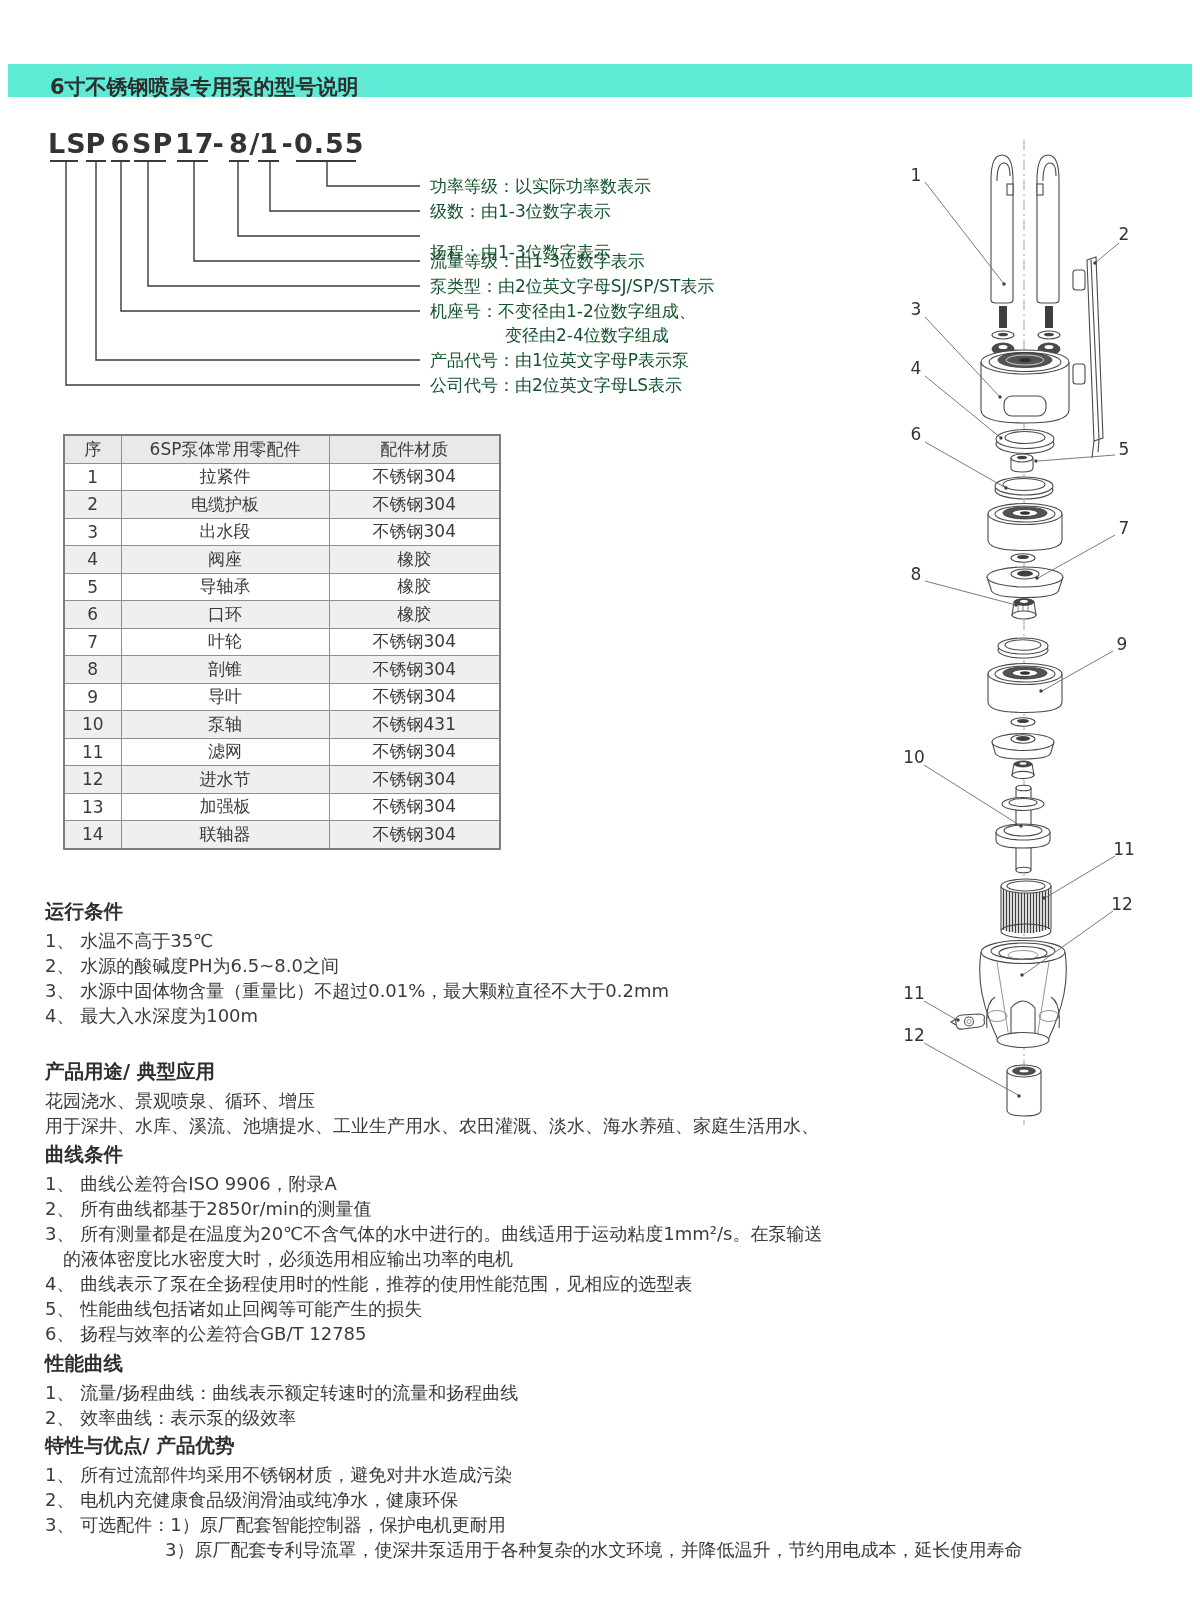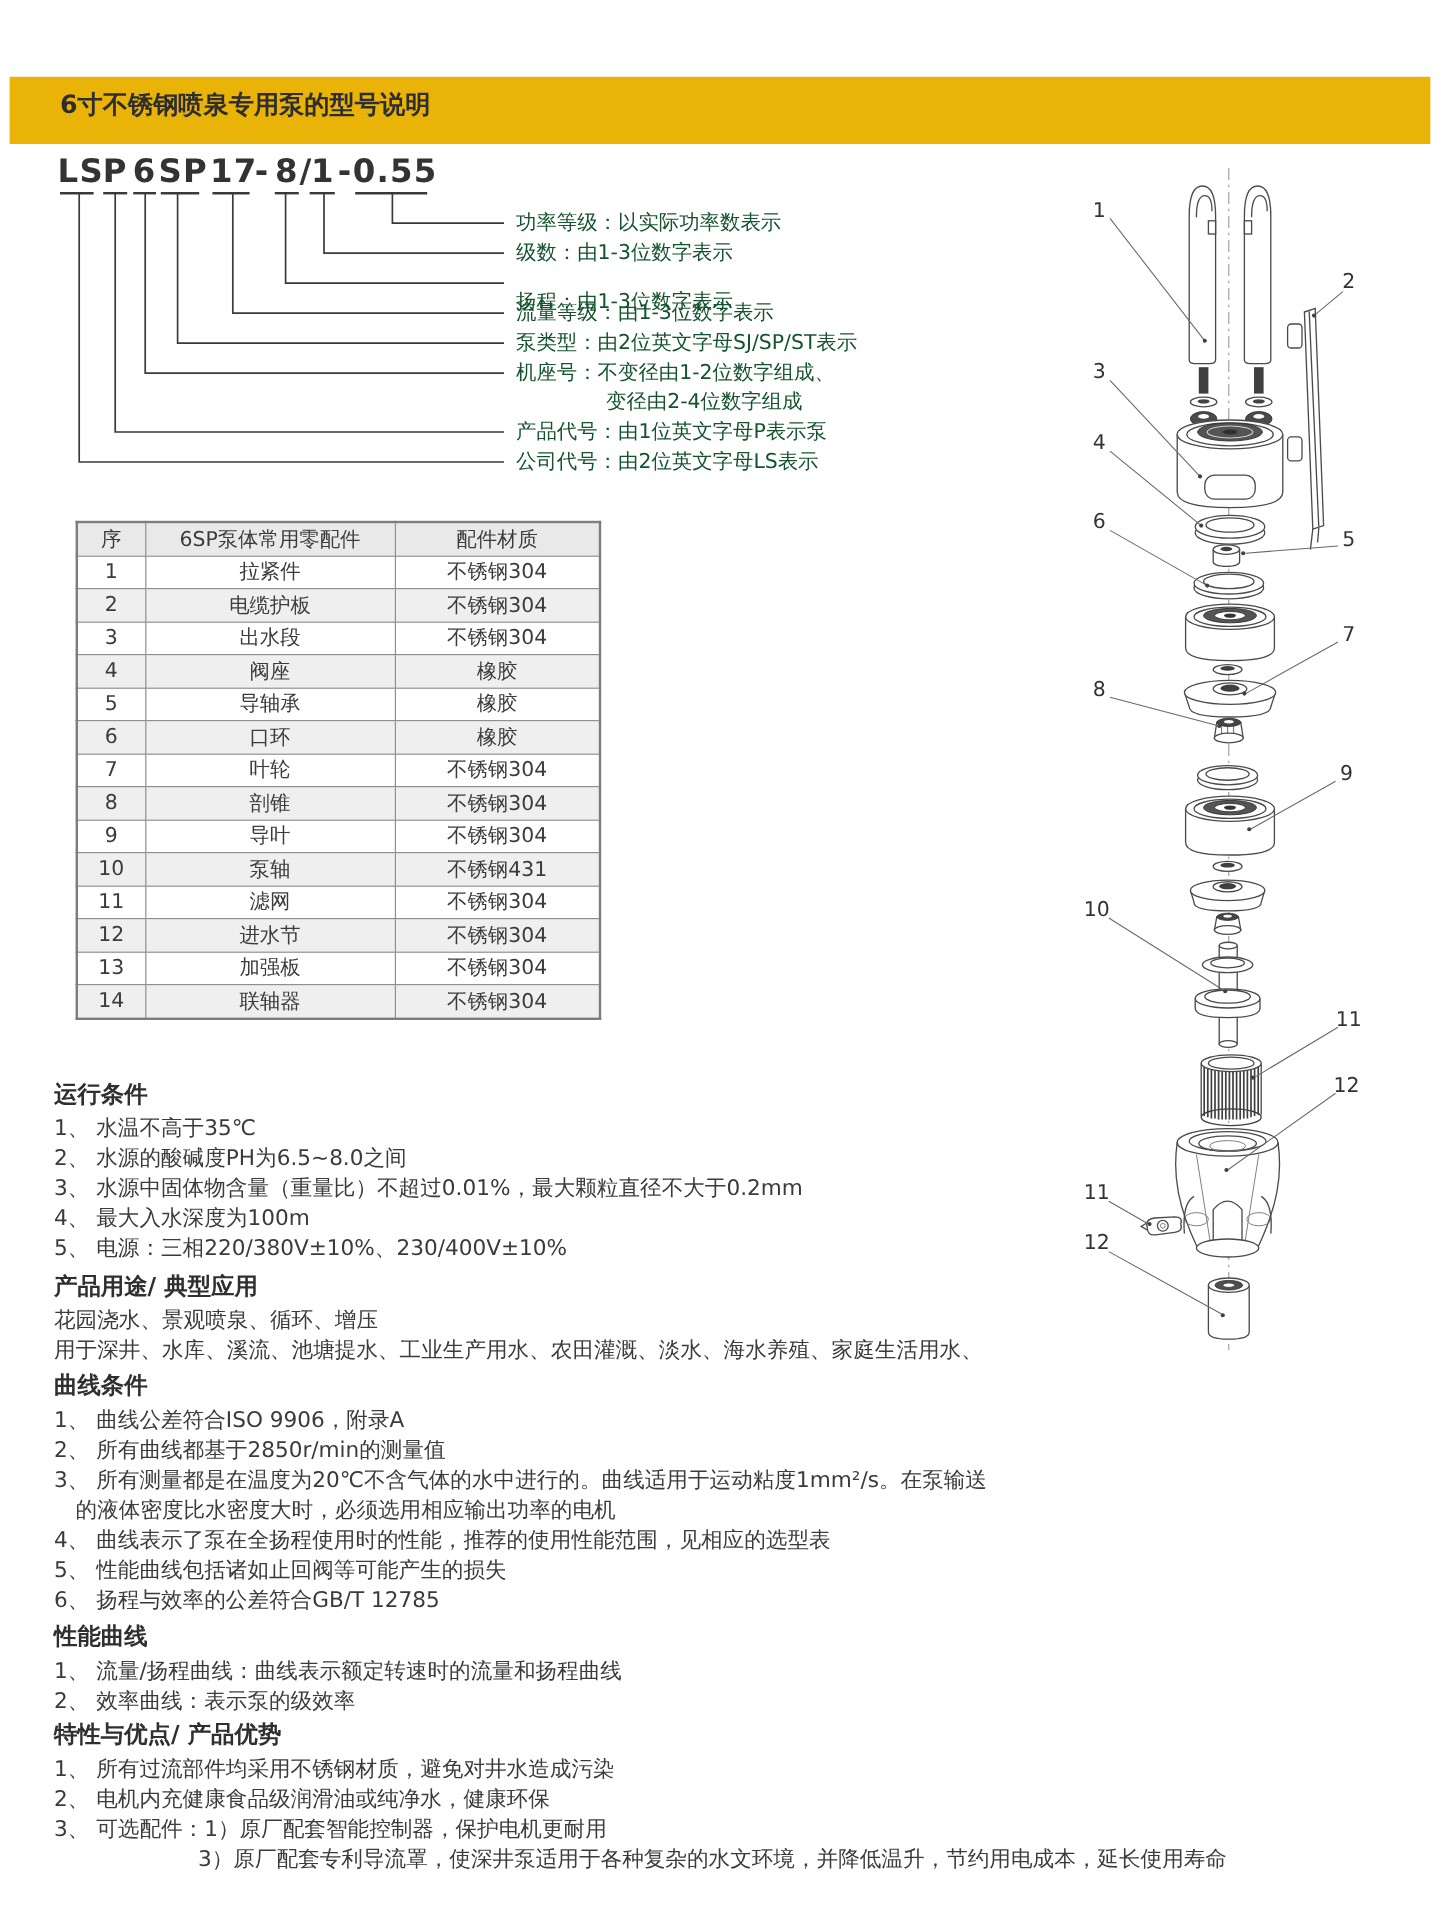--- a/index.html
+++ b/index.html
@@ -1,21 +1,21 @@
 <!DOCTYPE html>
 <html><head>
 <meta charset="utf-8">
 <style>
   html,body{margin:0;padding:0;background:#fff;}
   .page{
     position:relative;width:1200px;height:1600px;background:#fff;overflow:hidden;
     font-family:"DejaVu Sans","Liberation Sans",sans-serif;color:#3a3a3a;
   }
   
-  .title-band{position:absolute;left:8px;right:8px;top:64px;height:56px;background:#eab308;}
+  .title-band{position:absolute;left:8px;right:8px;top:64px;height:33px;background:#5eead4;}
   .title-band h1{margin:0;padding-left:42px;line-height:46px;font-size:21px;font-weight:bold;color:#2e2e2e;}
   
   .model-svg{position:absolute;left:0;top:0;width:1200px;height:420px;}
   .model-token{position:absolute;top:127px;height:34px;font-size:27px;font-weight:600;color:#333;text-align:center;line-height:34px;letter-spacing:1px;white-space:nowrap;}
   .model-label{position:absolute;height:24px;line-height:24px;font-size:17px;color:#14532d;white-space:nowrap;}
   
   table.parts{position:absolute;left:63px;top:434px;width:436px;border-collapse:collapse;table-layout:fixed;
     font-size:17px;text-align:center;color:#3b3b3b;border:2px solid #7d7d7d;}
   table.parts th,table.parts td{border:1px solid #8f8f8f;height:26.5px;padding:0;font-weight:normal;}
   table.parts thead th{background:#e9e9e9;}
@@ -396,21 +396,20 @@
       <text class="callout" x="914" y="1041">12</text>
     </g>
   </svg>
 
   <div class="section" style="top:900px">
     <h2>运行条件</h2>
     <div class="li">1、 水温不高于35℃</div>
     <div class="li">2、 水源的酸碱度PH为6.5~8.0之间</div>
     <div class="li">3、 水源中固体物含量（重量比）不超过0.01%，最大颗粒直径不大于0.2mm</div>
     <div class="li">4、 最大入水深度为100m</div>
-    <div class="li">5、 电源：三相220/380V±10%、230/400V±10%</div>
   </div>
 
   <div class="section" style="top:1060px">
     <h2>产品用途/ 典型应用</h2>
     <div class="li">花园浇水、景观喷泉、循环、增压</div>
     <div class="li">用于深井、水库、溪流、池塘提水、工业生产用水、农田灌溉、淡水、海水养殖、家庭生活用水、</div>
   </div>
 
   <div class="section" style="top:1143px">
     <h2>曲线条件</h2>

